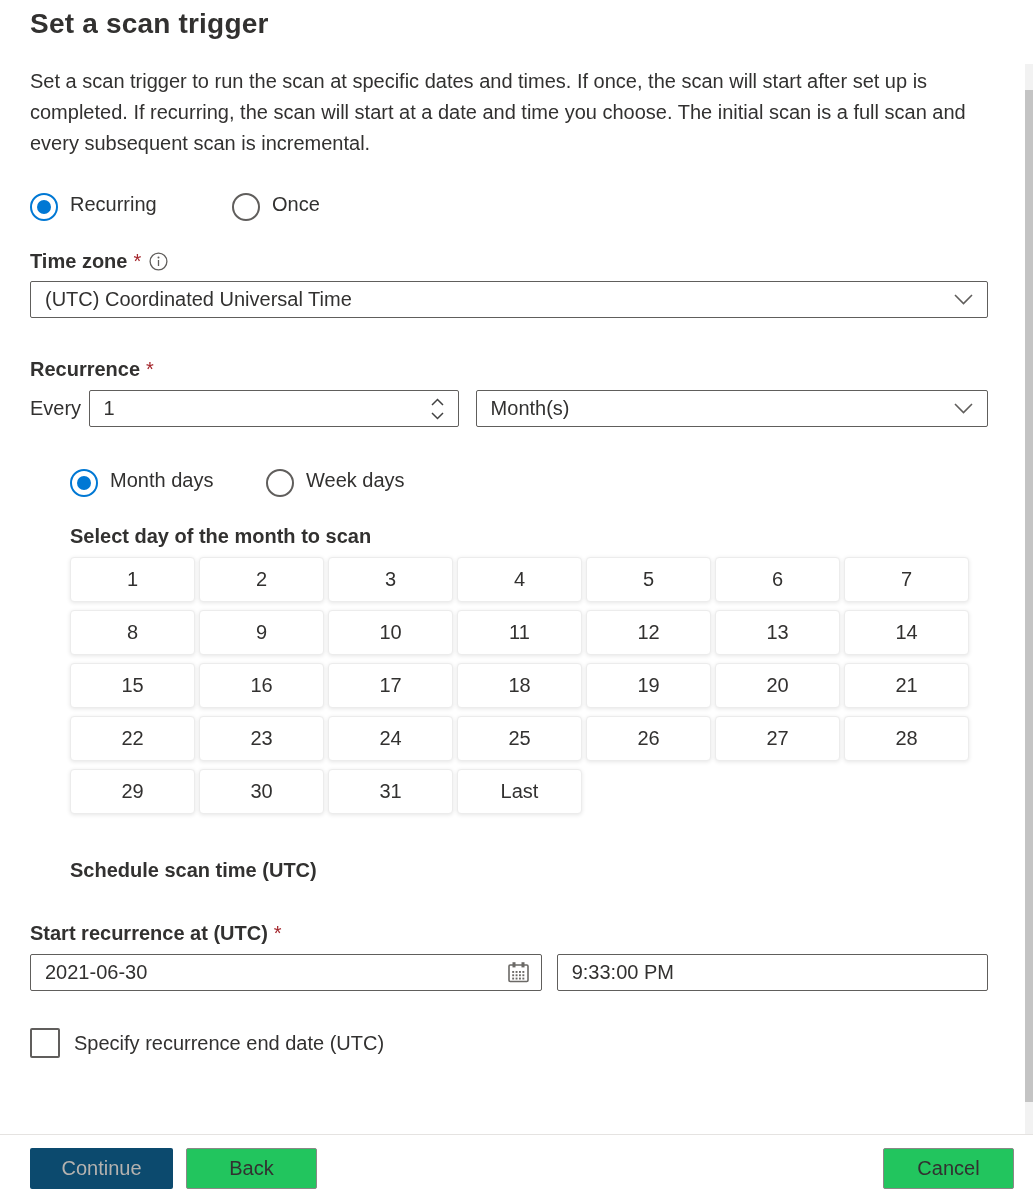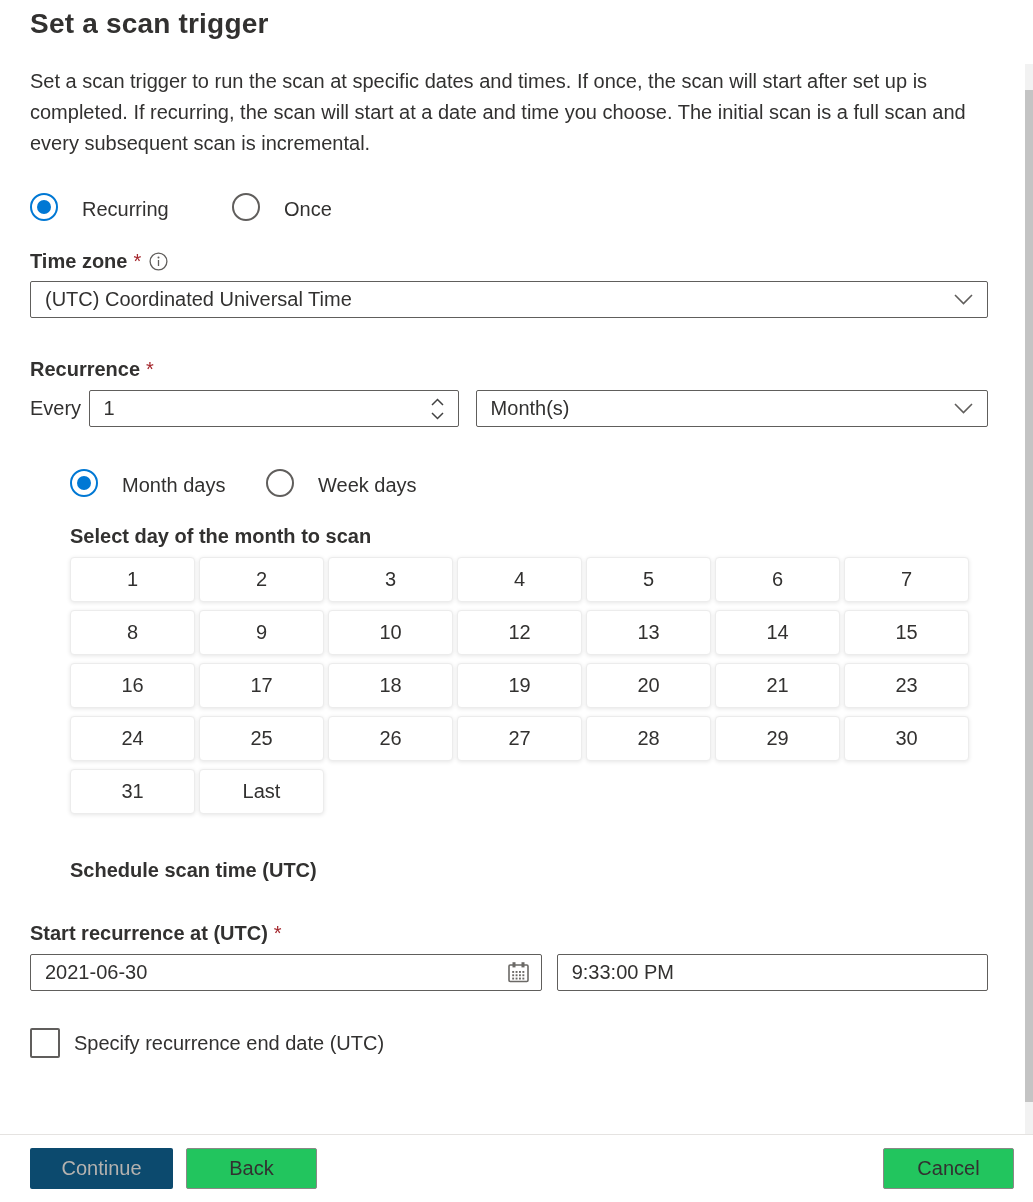--- a/index.html
+++ b/index.html
@@ -19,21 +19,21 @@
   .description {
     margin-top: 26px;
     width: 948px;
     line-height: 31px;
     color: #323130;
     font-weight: 400;
   }
 
   
   .radio-row { display: flex; align-items: center; margin-top: 34px; }
-  .radio { display: inline-flex; align-items: flex-end; cursor: pointer; gap: 12px; }
+  .radio { display: inline-flex; align-items: flex-start; cursor: pointer; }
   .radio-first { width: 202px; }
   .radio-first-narrow { width: 196px; }
   .radio-circle {
     width: 28px; height: 28px; border-radius: 50%;
     border: 2px solid #605e5c; background: #fff;
     display: inline-flex; align-items: center; justify-content: center;
     flex: 0 0 auto;
   }
   .radio-circle.selected { border-color: #0078d4; }
   .radio-circle::after {
@@ -237,30 +237,32 @@
         <button class="day-btn">1</button>
         <button class="day-btn">2</button>
         <button class="day-btn">3</button>
         <button class="day-btn">4</button>
         <button class="day-btn">5</button>
         <button class="day-btn">6</button>
         <button class="day-btn">7</button>
         <button class="day-btn">8</button>
         <button class="day-btn">9</button>
         <button class="day-btn">10</button>
+        <button class="day-btn">11</button>
         <button class="day-btn">12</button>
         <button class="day-btn">13</button>
         <button class="day-btn">14</button>
         <button class="day-btn">15</button>
         <button class="day-btn">16</button>
         <button class="day-btn">17</button>
         <button class="day-btn">18</button>
         <button class="day-btn">19</button>
         <button class="day-btn">20</button>
         <button class="day-btn">21</button>
+        <button class="day-btn">22</button>
         <button class="day-btn">23</button>
         <button class="day-btn">24</button>
         <button class="day-btn">25</button>
         <button class="day-btn">26</button>
         <button class="day-btn">27</button>
         <button class="day-btn">28</button>
         <button class="day-btn">29</button>
         <button class="day-btn">30</button>
         <button class="day-btn">31</button>
         <button class="day-btn">Last</button>

